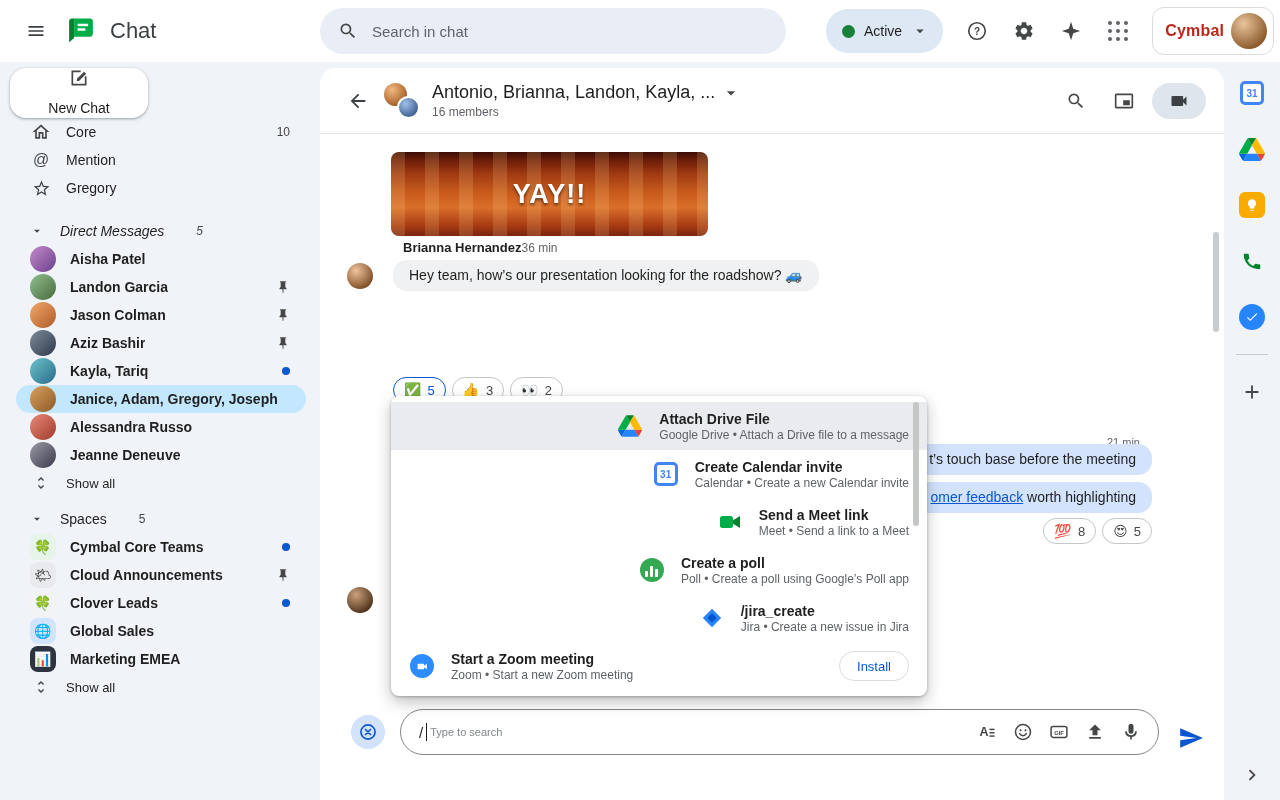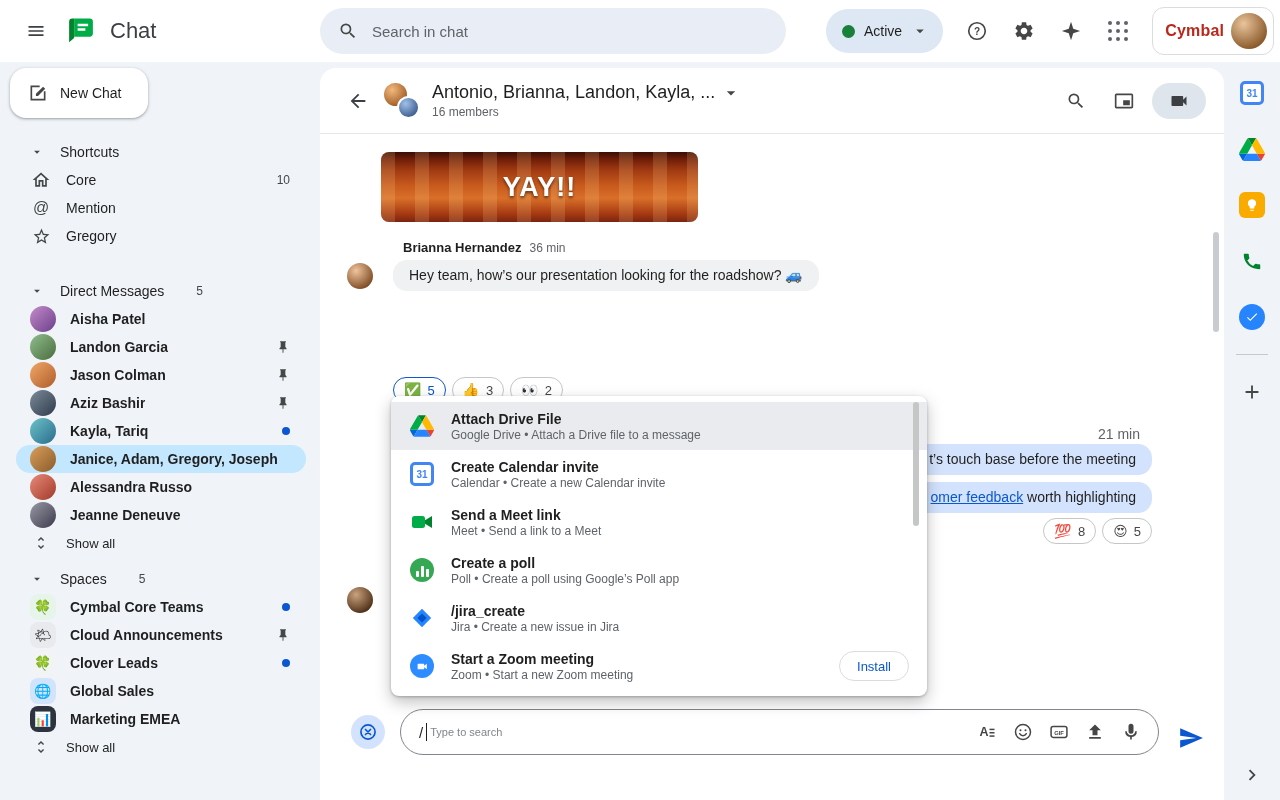--- a/index.html
+++ b/index.html
@@ -21,25 +21,25 @@
   .grid-dots i { width:4px; height:4px; border-radius:50%; background:#5f6368; }
   .account-box { margin-left:14px; width:122px; height:48px; background:#fff; border:1px solid #dadce0; border-radius:12px; display:flex; align-items:center; justify-content:space-between; padding:0 6px 0 12px; cursor:pointer; }
   .brand { color:#bb271a; font-weight:700; font-size:16px; letter-spacing:.2px; }
   .user-avatar { width:36px; height:36px; border-radius:50%; background:radial-gradient(circle at 35% 30%, #e9c49c, #8a5a2b 75%); }
 
   
   .app-body { display:flex; height:738px; }
 
   
   .sidebar { width:320px; flex-shrink:0; padding-top:6px; }
-  .new-chat { margin-left:10px; width:138px; height:50px; background:#fff; border:none; border-radius:16px; box-shadow:0 1px 2px rgba(60,64,67,.3),0 1px 3px 1px rgba(60,64,67,.15); display:flex; align-items:center; gap:12px; padding:0 18px; font-size:14px; font-weight:500; color:#1f1f1f; cursor:pointer; font-family:inherit; }
+  .new-chat { margin-left:10px; width:138px; height:50px; background:#fff; border:none; border-radius:16px; box-shadow:0 1px 2px rgba(60,64,67,.3),0 1px 3px 1px rgba(60,64,67,.15); display:flex; align-items:center; gap:12px; padding:0 18px; font-size:14px; font-weight:500; color:#1f1f1f; cursor:pointer; font-family:inherit;flex-direction:column; }
   .section-header { height:28px; display:flex; align-items:center; gap:16px; padding:0 30px; font-size:14px; font-weight:500; color:#1f1f1f; cursor:pointer; }
   .section-header .chev { width:14px; display:flex; justify-content:center; }
   .sh-shortcuts { margin-top:20px; }
-  .sh-dm { margin-top:27px; }
+  .sh-dm { margin-top:15px;font-style:italic; }
   .sh-spaces { margin-top:8px; }
   .row { height:28px; display:flex; align-items:center; gap:14px; padding:0 30px; font-size:14px; cursor:pointer; }
   .row .r-icon { width:22px; display:flex; justify-content:center; color:#444746; }
   .row .label { font-weight:500; color:#1f1f1f; }
   .row .name { font-weight:600; color:#1f1f1f; white-space:nowrap; overflow:hidden; text-overflow:ellipsis; }
   .row .spacer { margin-left:auto; }
   .badge { font-size:12px; font-weight:500; color:#444746; }
   .unread-dot { width:8px; height:8px; border-radius:50%; background:#0b57d0; }
   .row.selected { background:#c2e7ff; border-radius:15px; margin:0 14px 0 16px; padding:0 16px 0 14px; }
   .cir-av { width:26px; height:26px; border-radius:50%; flex-shrink:0; }
@@ -58,51 +58,51 @@
   .grp-avatar .ga1 { position:absolute; left:0; top:0; width:23px; height:23px; border-radius:50%; background:radial-gradient(circle at 35% 30%,#f3b87e,#9c5a22 80%); }
   .grp-avatar .ga2 { position:absolute; right:0; bottom:0; width:23px; height:23px; border-radius:50%; background:radial-gradient(circle at 35% 30%,#9fc1e8,#3a5a8c 80%); border:2px solid #fff; }
   .title-block { margin-left:12px; }
   .title-line { display:flex; align-items:center; gap:6px; cursor:pointer; }
   .chat-title { font-size:18px; color:#1f1f1f; }
   .members { font-size:12px; color:#5f6368; margin-top:2px; }
   .header-right { margin-left:auto; display:flex; align-items:center; gap:8px; }
   .cam-pill { width:54px; height:36px; border-radius:18px; background:#dee5ed; border:none; display:flex; align-items:center; justify-content:center; cursor:pointer; }
 
   .messages { position:absolute; top:66px; left:0; right:0; bottom:100px; overflow:visible; }
-  .gif-card { position:absolute; left:61px; top:18px; width:317px; height:70px; border-radius:8px; cursor:pointer;
+  .gif-card { position:absolute; left:71px; top:18px; width:317px; height:84px; border-radius:8px; cursor:pointer;
     background:linear-gradient(180deg,#3a0d05 0%,#6e1d08 10%,#a03a12 26%,#c85a1d 48%,#d96f29 66%,#a63a12 88%,#7a2410 100%);
     display:flex; align-items:center; justify-content:center; overflow:hidden; }
   .gif-card::before { content:""; position:absolute; inset:0; background:repeating-linear-gradient(90deg, rgba(255,210,140,.18) 0 14px, rgba(0,0,0,0) 14px 34px); }
   .gif-text { position:relative; color:#fff; font-size:27px; font-weight:800; letter-spacing:1px; text-shadow:0 2px 3px rgba(0,0,0,.55); }
-  .sender-row { position:absolute; left:83px; top:106px; display:flex; align-items:center; gap:8px; }
+  .sender-row { position:absolute; left:83px; top:106px; display:flex; align-items:center; }
   .sender-name { font-size:13px; font-weight:700; color:#1f1f1f; }
   .msg-time { font-size:12px; color:#5f6368; }
   .msg-avatar { position:absolute; width:26px; height:26px; border-radius:50%; }
   .msg-avatar.a-top { left:27px; top:129px; background:radial-gradient(circle at 35% 30%,#f0c49e,#7c4a22 78%); }
   .msg-avatar.a-bottom { left:27px; top:453px; background:radial-gradient(circle at 35% 30%,#caa27e,#4c2e16 78%); }
   .bubble { position:absolute; background:#f0f1f2; border-radius:14px; padding:6px 16px; font-size:14px; line-height:19px; color:#1f1f1f; white-space:nowrap; }
   .bubble.b1 { left:73px; top:126px; }
   .bubble.b2 { left:73px; top:164px; padding:7px 16px; line-height:20px; }
   .bullet::before { content:"•"; margin:0 10px 0 6px; }
   .rx-row { position:absolute; display:flex; gap:6px; }
   .rx-left { left:73px; top:243px; }
   .rx-right { right:72px; top:384px; }
   .rx-chip { height:26px; display:inline-flex; align-items:center; gap:6px; padding:0 10px; background:#fff; border:1px solid #c4c7c5; border-radius:14px; font-size:13px; font-weight:500; color:#444746; cursor:pointer; }
   .rx-chip.mine { border-color:#0b57d0; color:#0b57d0; }
   .rx-emoji { font-size:14px; }
-  .right-time { position:absolute; right:84px; top:292px; font-size:14px; color:#5f6368; }
+  .right-time { position:absolute; right:84px; top:302px; font-size:11px; color:#5f6368; }
   .bubble.own { background:#d3e3fd; white-space:nowrap; }
   .bubble.o1 { right:72px; top:310px; left:auto; }
   .bubble.o2 { right:72px; top:348px; left:auto; }
   .msg-link { color:#0b57d0; text-decoration:underline; cursor:pointer; }
   .chat-scrollbar { position:absolute; right:5px; top:98px; width:6px; height:100px; border-radius:3px; background:#c8cbcf; cursor:pointer; }
 
   
   .popup { position:absolute; left:71px; top:262px; width:536px; height:300px; background:#fff; border-radius:8px; box-shadow:0 1px 3px rgba(0,0,0,.25),0 6px 16px rgba(0,0,0,.25); padding:6px 0; z-index:10; }
-  .pop-item { height:48px; display:flex; align-items:center; gap:16px; padding:0 18px; cursor:pointer; }
+  .pop-item { height:48px; display:flex; align-items:center; gap:16px; padding:0 18px; cursor:pointer;justify-content:flex-end; }
   .pop-item.hl { background:#e9ebee; }
   .pop-ic { width:26px; display:flex; justify-content:center; flex-shrink:0; }
   .pop-texts { display:flex; flex-direction:column; gap:1px; min-width:0; }
   .pop-title { font-size:14px; font-weight:600; color:#1f1f1f; }
   .pop-sub { font-size:12px; color:#5f6368; }
   .install-btn { margin-left:auto; height:30px; padding:0 17px; border:1px solid #dadce0; border-radius:15px; background:#fff; color:#0b57d0; font-size:13px; font-weight:500; cursor:pointer; font-family:inherit; }
   .pop-scrollbar { position:absolute; right:8px; top:6px; width:6px; height:124px; border-radius:3px; background:#c4c7c5; cursor:pointer; }
   .cal-icon { width:24px; height:24px; border:3px solid #4285f4; border-radius:5px; background:#fff; display:flex; align-items:center; justify-content:center; font-size:10px; font-weight:700; color:#4285f4; }
   .poll-icon { width:24px; height:24px; border-radius:50%; background:#34a853; display:flex; align-items:flex-end; justify-content:center; gap:2px; padding-bottom:5px; }
   .poll-icon i { width:3px; background:#fff; border-radius:1px; }
@@ -201,28 +201,20 @@
 
   <nav class="sidebar">
     <button class="new-chat">
       <svg width="20" height="20" viewBox="0 0 24 24">
           <path fill="#444746" d="M3 3h11v2H5v14h14v-9h2v11H3z"></path>
           <path fill="#444746" d="M9.5 13l8.6-8.6 2.5 2.5L12 15.5H9.5z"></path>
         </svg>
       <span>New Chat</span>
     </button>
 
-    <div class="section-header sh-shortcuts">
-      <span class="chev">
-          <svg width="16" height="16" viewBox="0 0 24 24">
-            <path fill="#444746" d="M7 10l5 5 5-5z"></path>
-          </svg>
-        </span>
-      <span>Shortcuts</span>
-    </div>
     <div class="row">
       <span class="r-icon">
           <svg width="20" height="20" viewBox="0 0 24 24">
             <path fill="#444746" d="M12 5.69l5 4.5V18h-2v-6H9v6H7v-7.81l5-4.5M12 3L2 12h3v8h6v-6h2v6h6v-8h3L12 3z"></path>
           </svg>
         </span>
       <span class="label">Core</span>
       <span class="spacer"></span>
       <span class="badge">10</span>
     </div>

